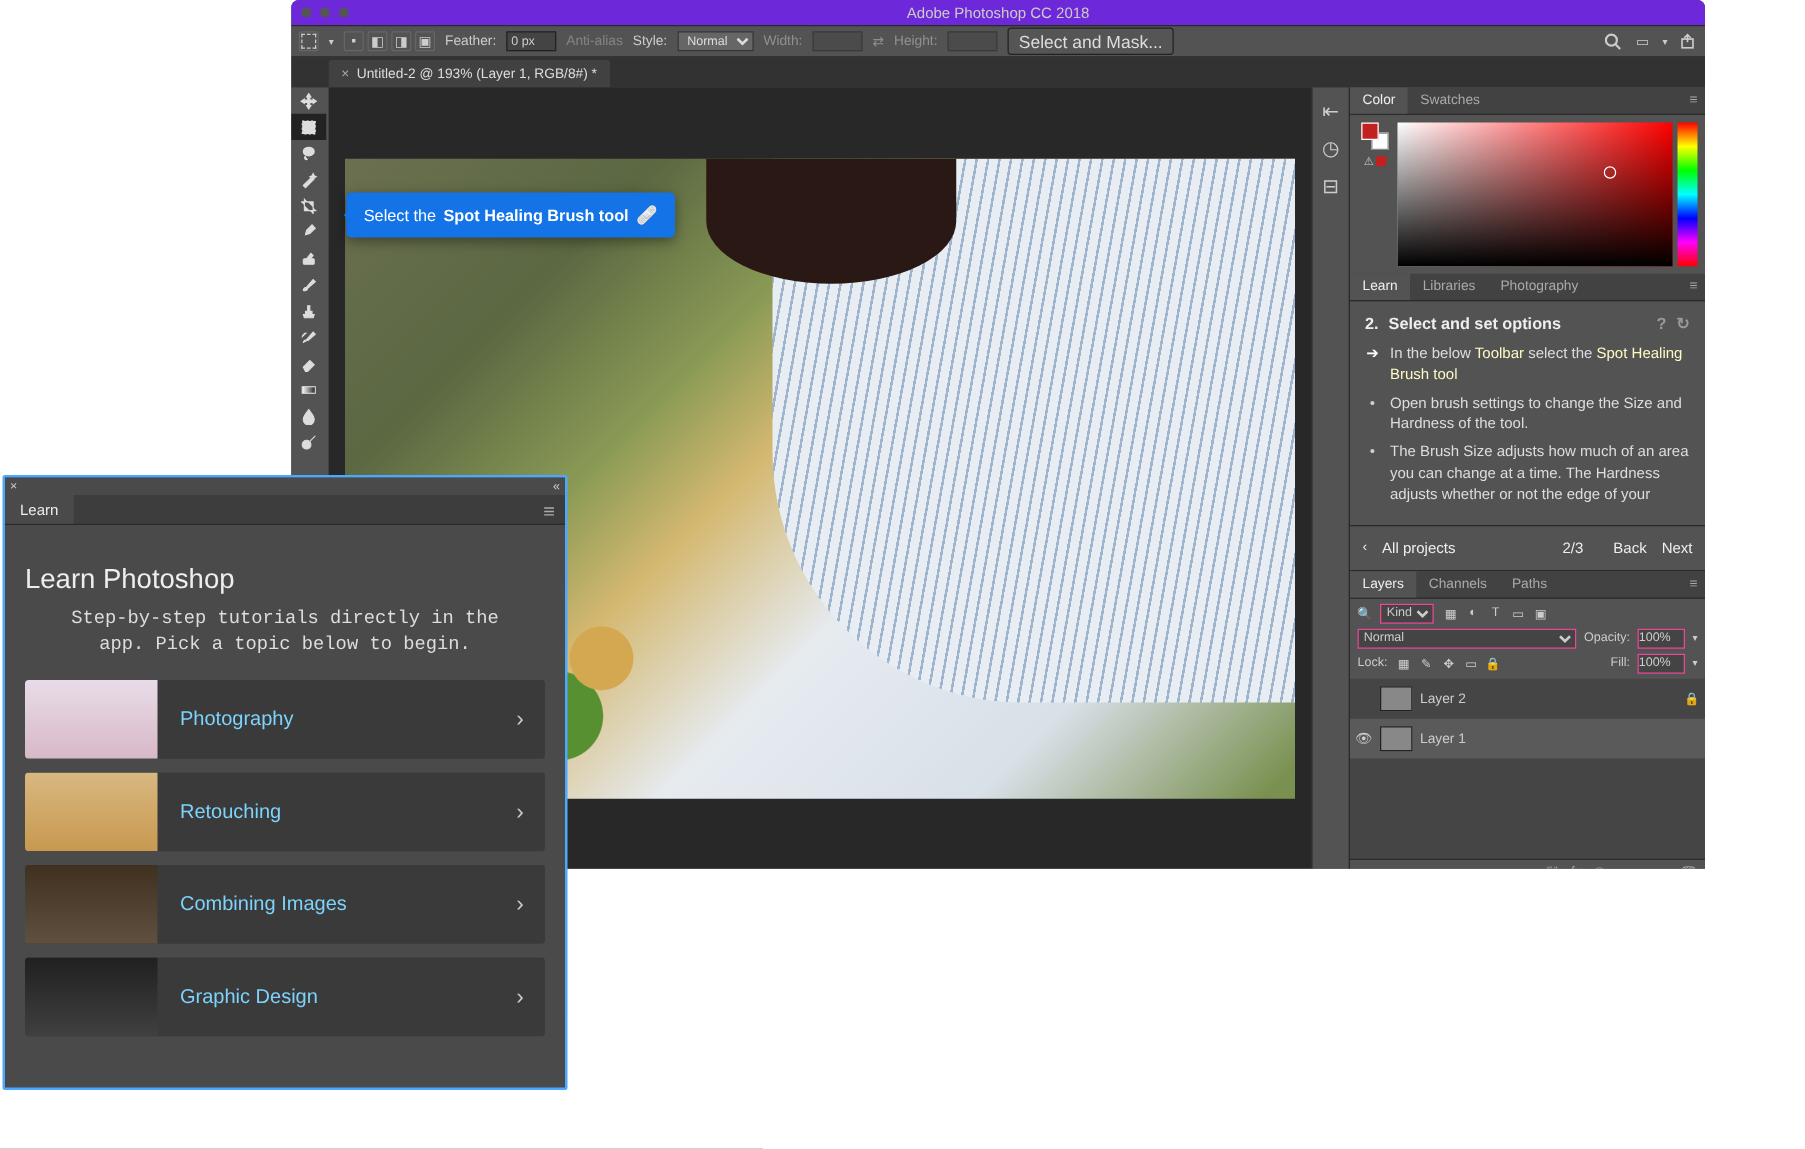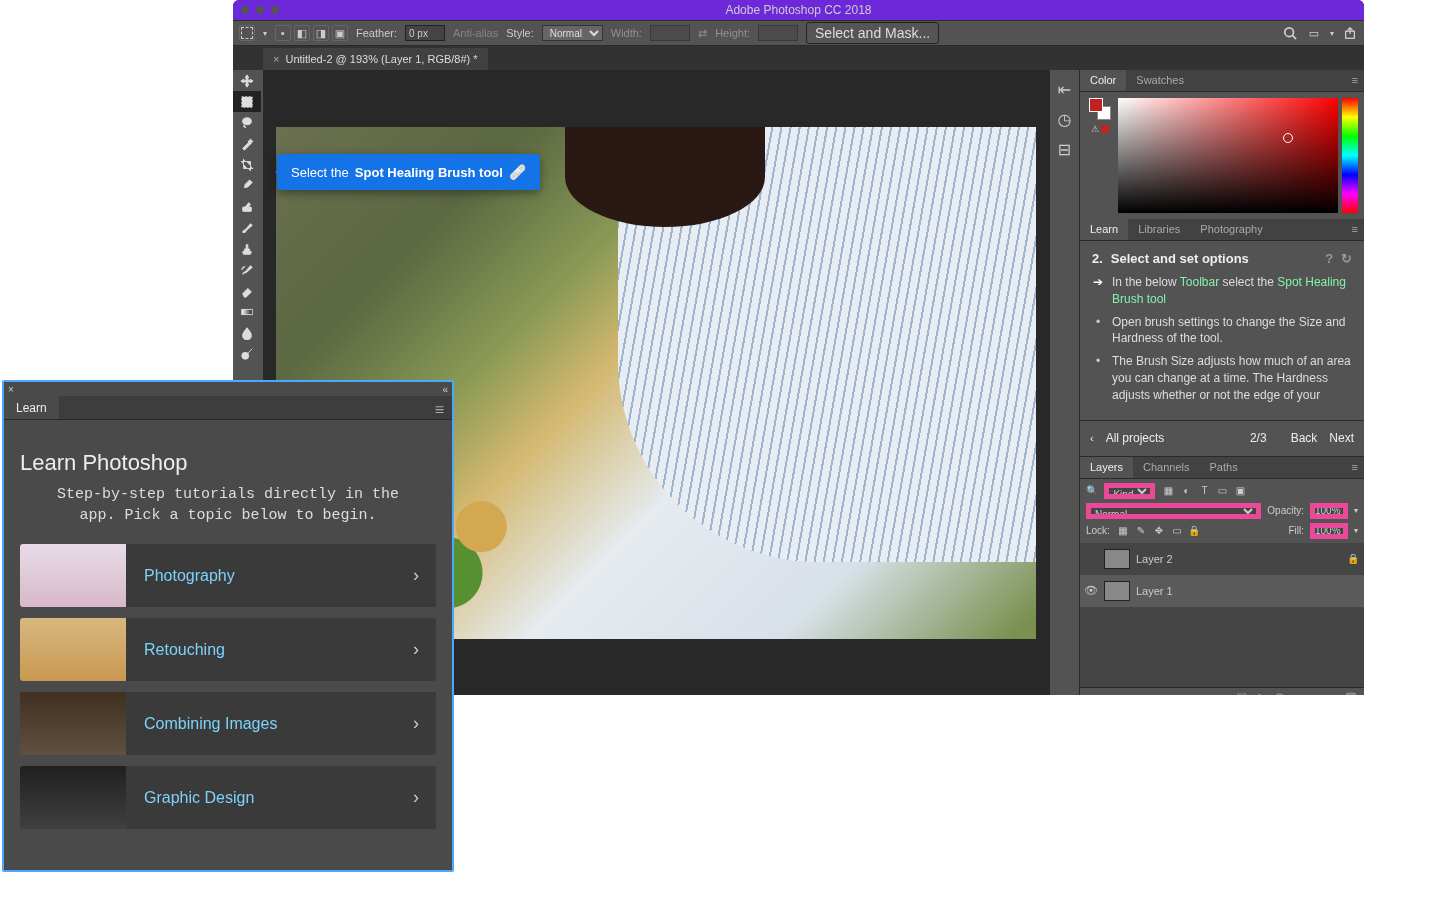--- a/index.html
+++ b/index.html
@@ -68,28 +68,28 @@
 .hue { width: 16px; height: 115px; background: linear-gradient(#f00,#ff0,#0f0,#0ff,#00f,#f0f,#f00); }
 
 .learn-panel { flex:1; display:flex; flex-direction:column; }
 .learn-body { padding: 10px 12px; flex:1; }
 .learn-step-title { display:flex; align-items:center; font-size:13px; color:#eee; font-weight:600; margin-bottom:8px; }
 .learn-step-title .num { margin-right:8px; }
 .learn-step-title .h-right { margin-left:auto; display:flex; gap:8px; color:#999; }
 .bullet { display:flex; gap:8px; font-size:12px; color:#ddd; margin:6px 0; line-height:1.4; }
 .bullet .bul { width:12px; flex-shrink:0; text-align:center; color:#ccc; }
 .bullet .arrow { color:#fff; }
-.link { color:#86efac; }
+.link { color:#fef9c3; }
 .learn-nav { height: 36px; border-top: 1px solid #2a2a2a; display:flex; align-items:center; padding:0 10px; gap:12px; font-size:12px; color:#eee; }
 .learn-nav .count { margin-left:auto; margin-right:12px; }
 
 .layers-panel { border-top:1px solid #2a2a2a; }
 .layer-controls { padding:4px 6px; display:flex; flex-direction:column; gap:4px; }
 .lc-row { display:flex; align-items:center; gap:6px; font-size:10px; color:#ccc; }
-.lc-row select, .lc-row input { height:16px; background:#444; border:5px solid #ec4899; color:#ccc; font-size:10px; }
+.lc-row select, .lc-row input { height:16px; background:#444; border:1px solid #ec4899; color:#ccc; font-size:10px; }
 .lc-icons { display:flex; gap:4px; }
 .lc-icons span { width:14px; height:14px; display:flex; align-items:center; justify-content:center; }
 .layer-list { background:#454545; }
 .layer { display:flex; align-items:center; height:28px; padding:16px 4px; gap:6px; font-size:11px; }
 .layer.sel { background:#5a5a5a; }
 .eye { width:14px; text-align:center; }
 .thumb { width:26px; height:20px; background:#888; border:1px solid #222; }
 .layer .lock { margin-left:auto; color:#ccc; font-size:10px; }
 .layer-footer { height:22px; border-top:1px solid #2a2a2a; display:flex; align-items:center; justify-content:flex-end; gap:8px; padding:0 6px; color:#aaa; font-size:11px; }
 

